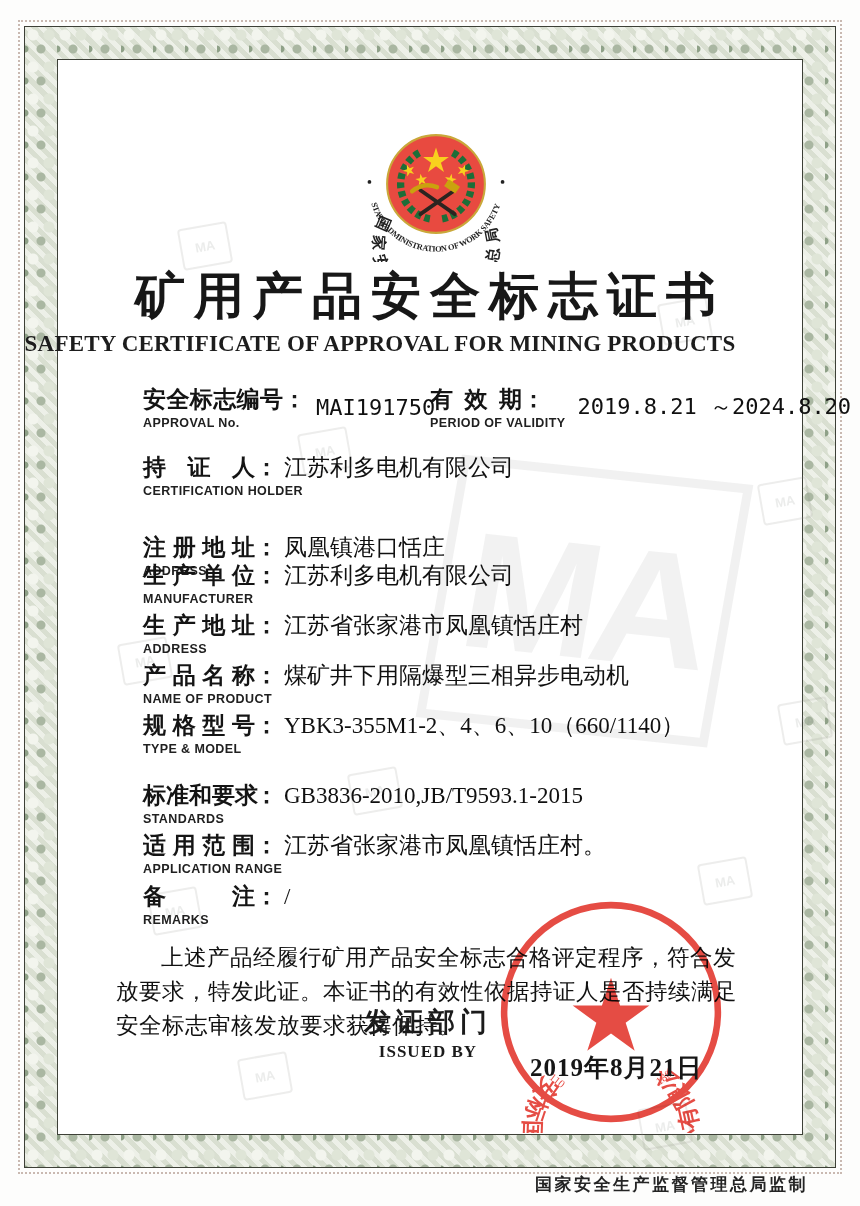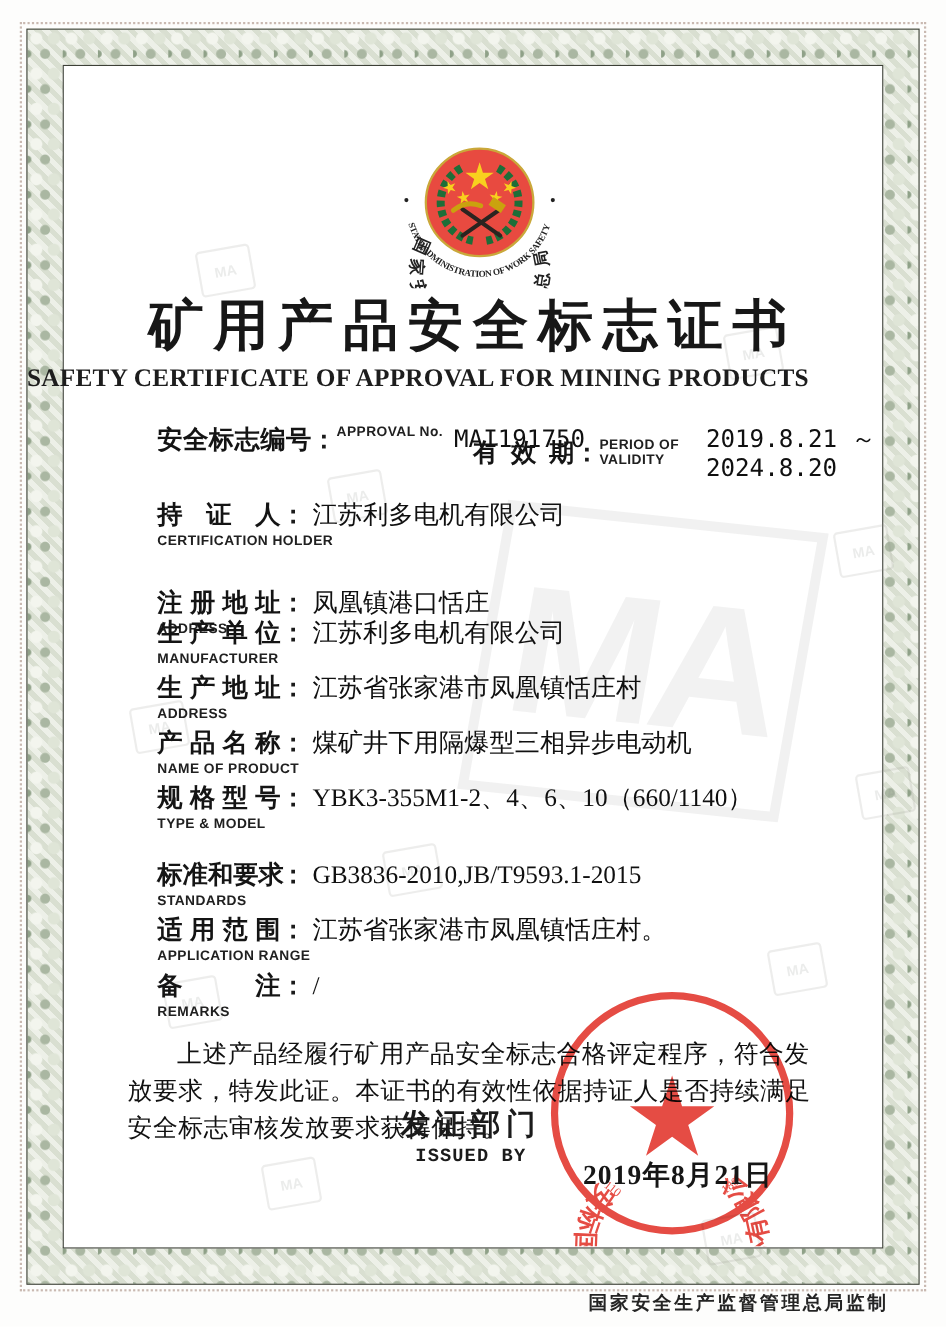--- a/index.html
+++ b/index.html
@@ -66,34 +66,34 @@
   }
   .colon{font-weight:700;font-size:23px;}
   .en-label{
     font:600 12.5px "Liberation Sans",sans-serif;color:#202020;
     letter-spacing:0.4px;margin-top:1px;
   }
   .value{font-size:23px;color:#101010;margin-left:6px;}
   .value-mono{font-family:"DejaVu Sans Mono",monospace;font-size:22px;}
   .meta{position:absolute;top:384px;left:0;width:860px;}
   .meta-group{position:absolute;display:flex;align-items:center;}
-  .meta-col{display:flex;flex-direction:row;}
+  .meta-col{display:flex;flex-direction:column;}
   .field-row{position:absolute;left:143px;}
   .row-0{top:452px;} .row-1{top:532px;} .row-2{top:560px;}
   .row-3{top:610px;} .row-4{top:660px;} .row-5{top:710px;}
   .row-6{top:780px;} .row-7{top:830px;} .row-8{top:881px;}
   .w112{width:112px;} .w140{width:140px;} .w92{width:92px;}
   .declaration{
     position:absolute;left:116px;top:941px;width:638px;
     font-size:22.5px;line-height:1.52;color:#111;
     text-indent:2em;letter-spacing:0.5px;
   }
   .issued{position:absolute;left:328px;top:1004px;width:200px;text-align:center;}
   .issued-zh{font-size:27px;font-weight:700;letter-spacing:5px;}
-  .issued-en{font-size:17px;font-weight:700;letter-spacing:1px;margin-top:2px;font-family:Liberation Mono, monospace;}
+  .issued-en{font-size:17px;font-weight:700;letter-spacing:1px;margin-top:2px;}
   .stamp{position:absolute;left:490px;top:891px;width:242px;height:242px;opacity:.88;z-index:30;mix-blend-mode:multiply;}
   .issue-date{
     position:absolute;left:530px;top:1051px;z-index:40;
     font-size:25px;font-weight:600;color:#161616;letter-spacing:1px;
   }
   .footer{
     position:absolute;top:1173px;right:52px;
     font-size:17px;font-weight:700;letter-spacing:2.5px;color:#242424;
   }
 </style>

